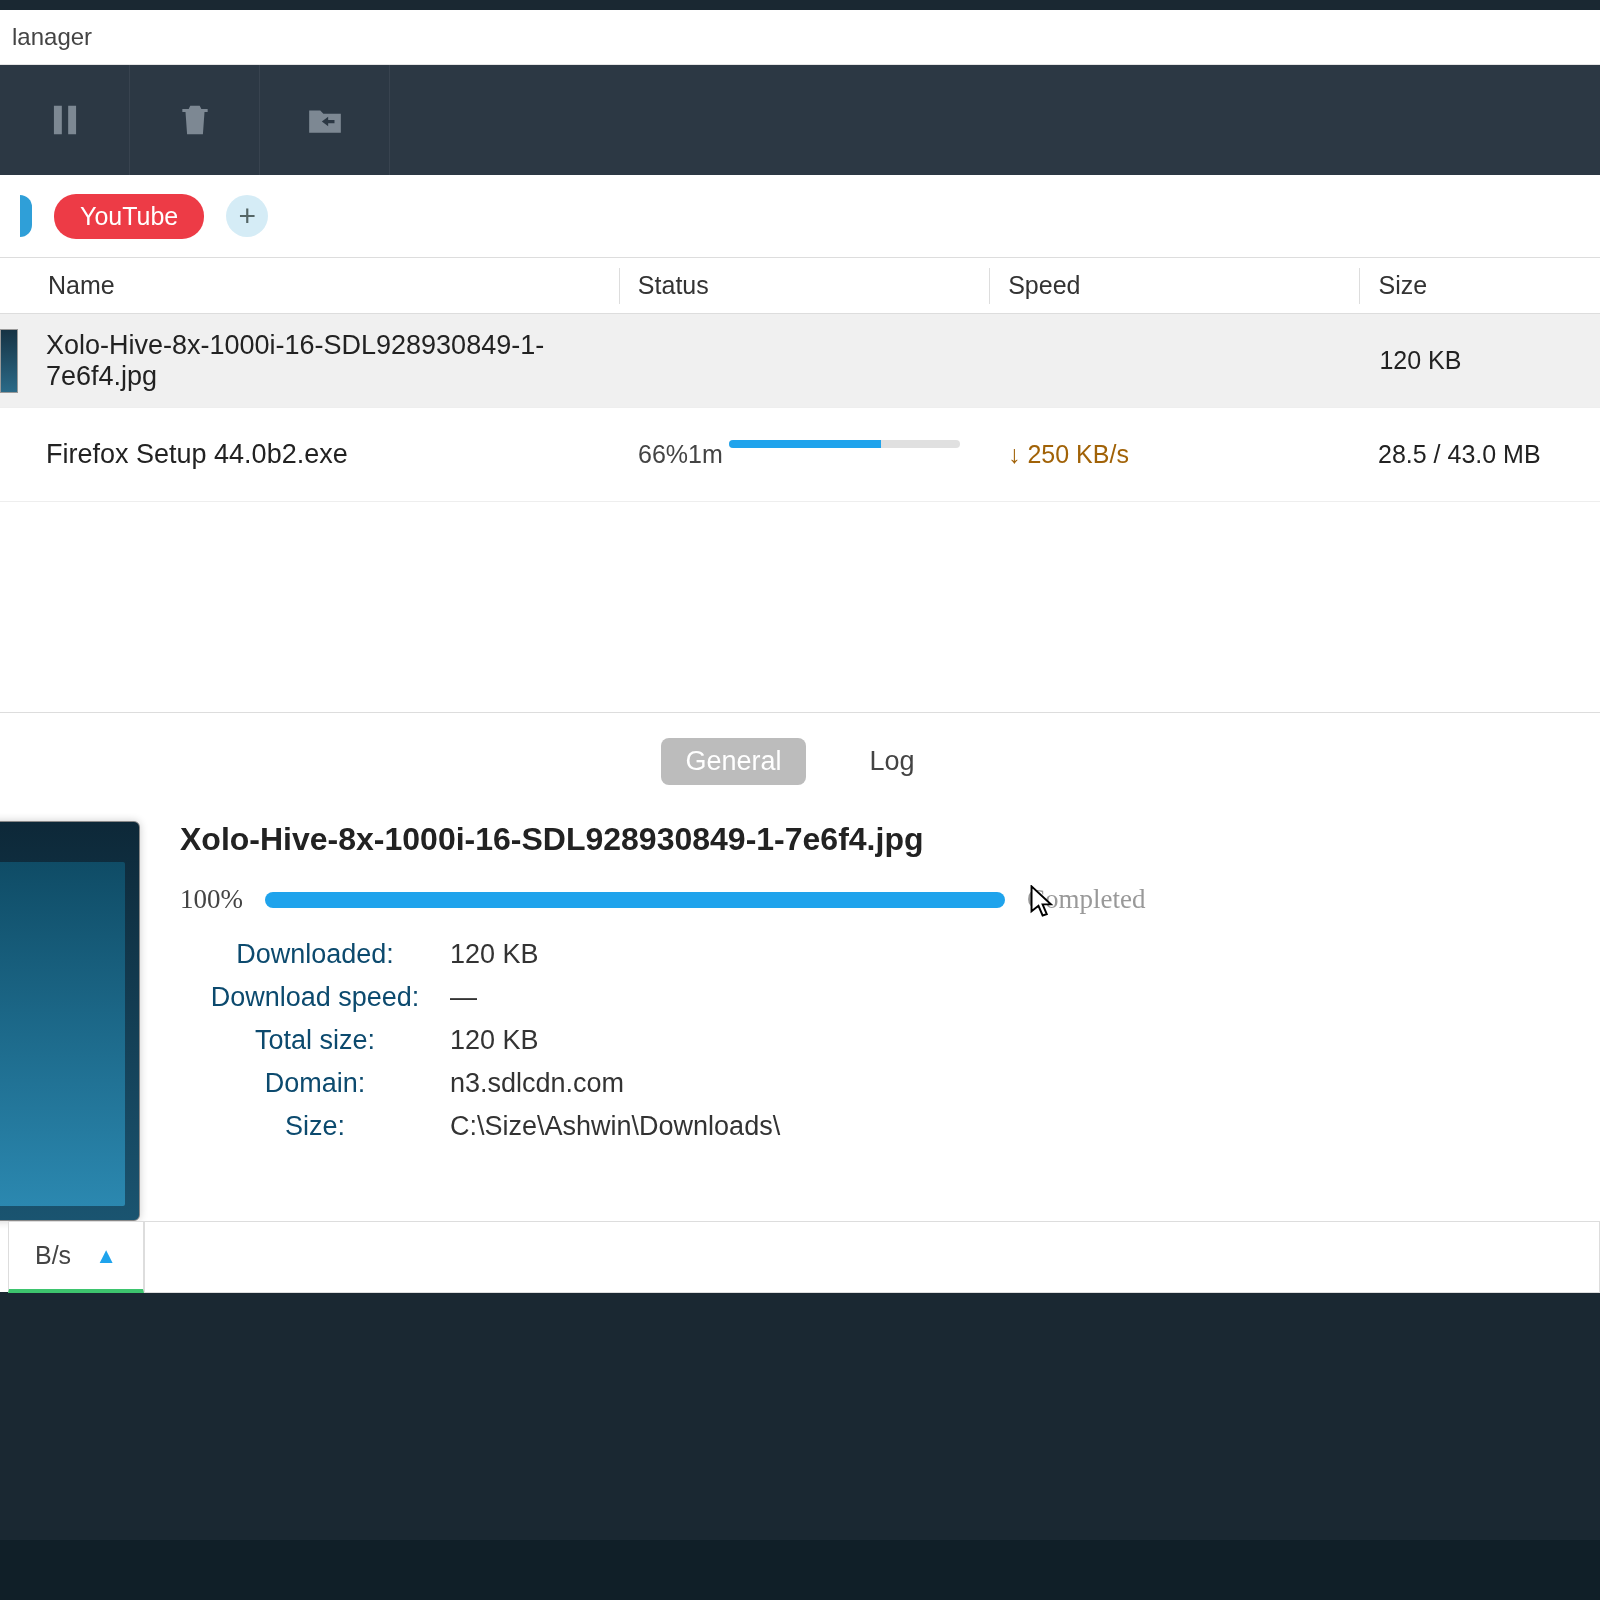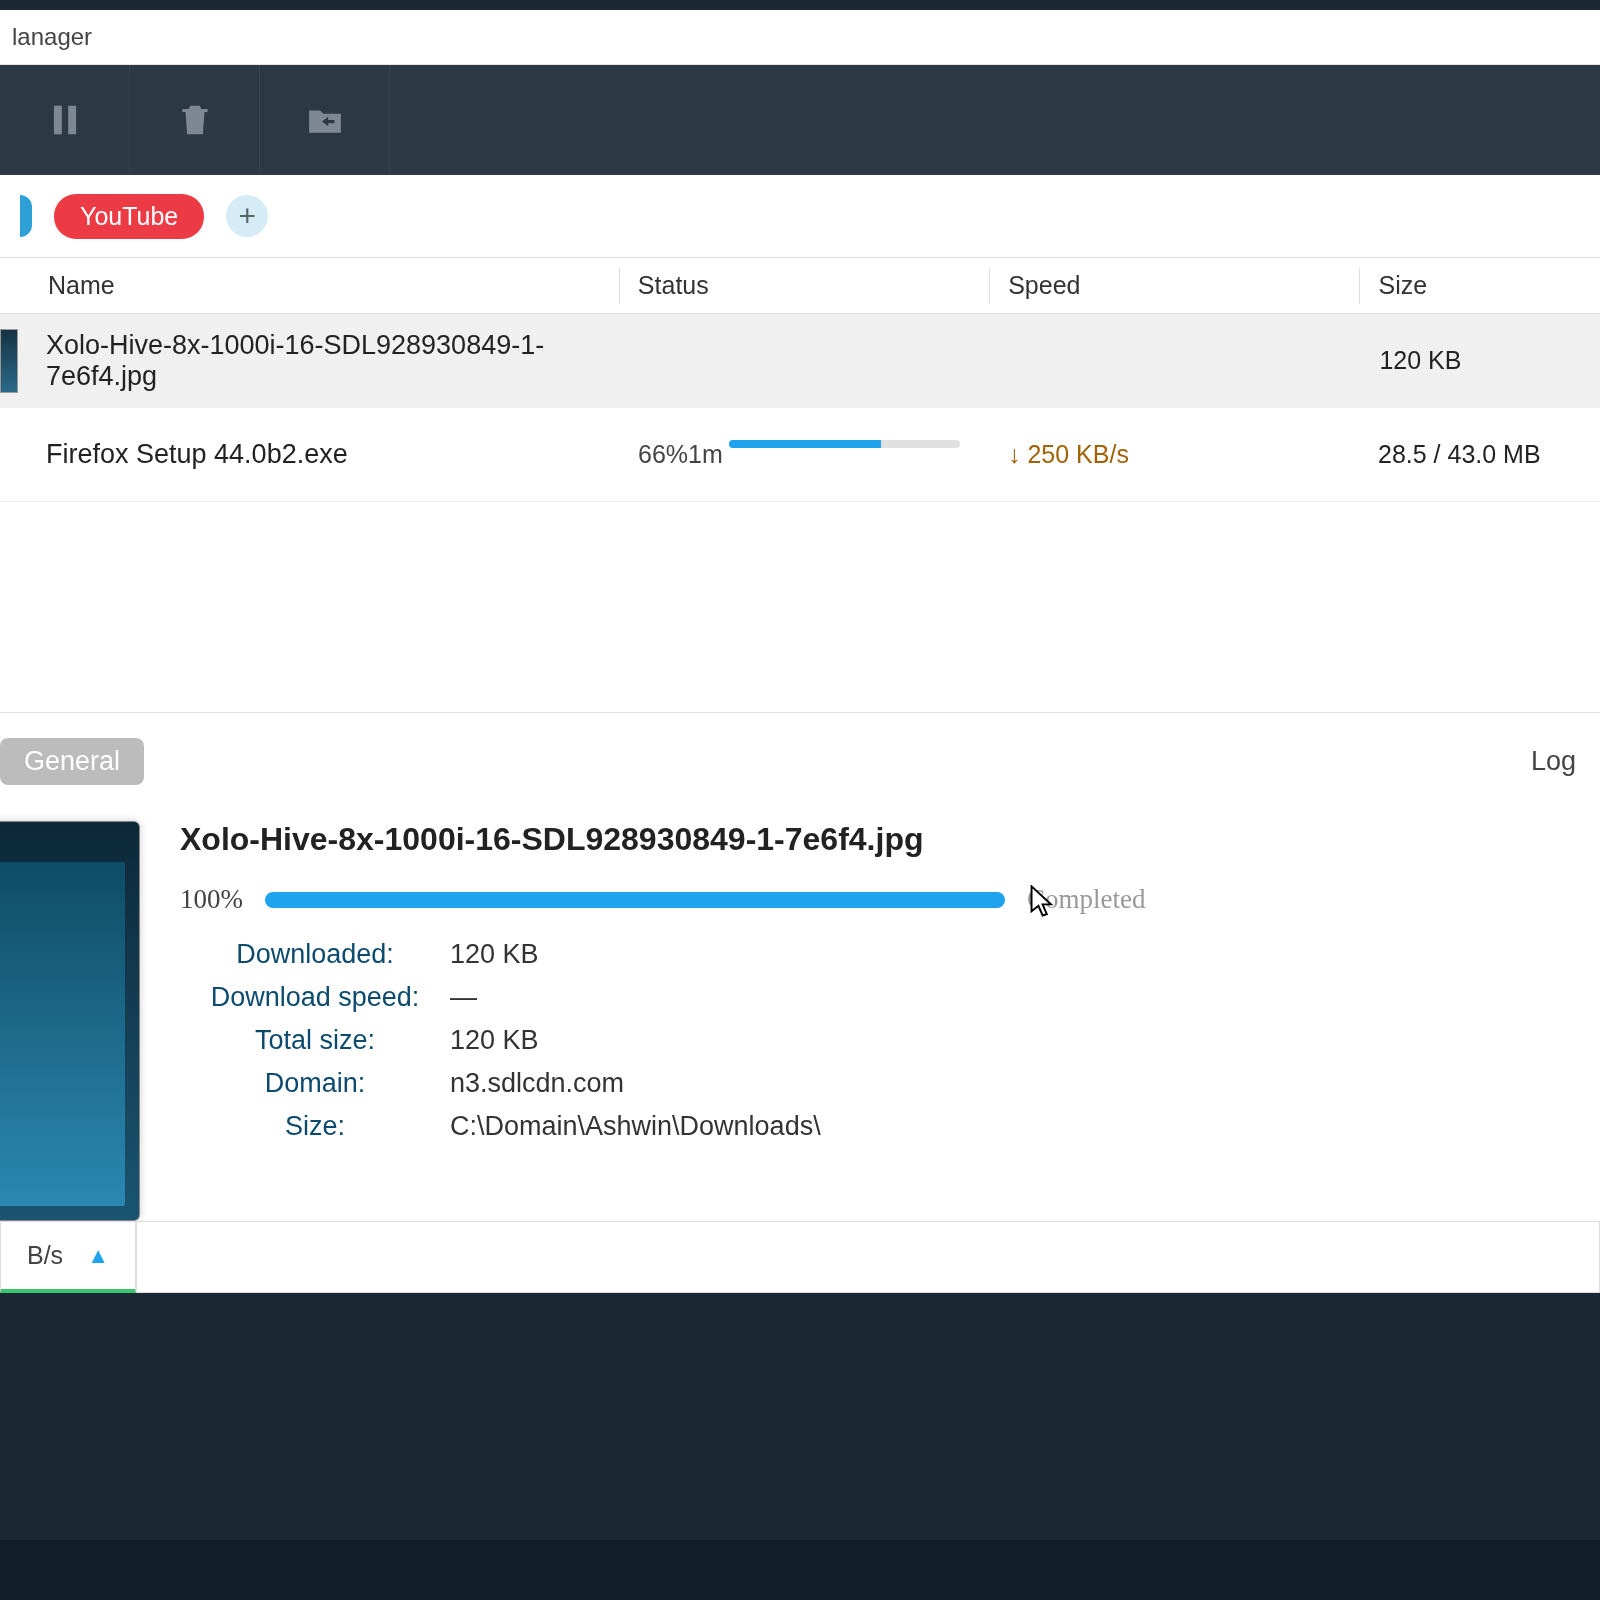--- a/index.html
+++ b/index.html
@@ -124,21 +124,21 @@
 .row-size { font-size: 25px; color: #222; }
 
 .details {
   border-top: 1px solid #ddd;
   background: #fff;
   padding-top: 18px;
   min-height: 580px;
 }
 .details-tabs {
   display: flex;
-  justify-content: space-between;
+  justify-content: center;
   gap: 40px;
   align-items: center;
   height: 60px;
 }
 .dtab {
   font-size: 27px;
   color: #444;
   padding: 8px 24px;
   border-radius: 8px;
   cursor: pointer;
@@ -194,21 +194,21 @@
 
 .cursor {
   position: absolute;
   top: 94px;
   left: 1030px;
   pointer-events: none;
 }
 
 .footer {
   position: absolute;
-  left: 0;
+  left: 8px;
   right: 0;
   bottom: -1px;
   height: 72px;
   display: flex;
 }
 .footer-speed {
   background: #fff;
   border: 1px solid #ddd;
   border-bottom: 4px solid #3dc46e;
   display: flex;
@@ -333,21 +333,21 @@
         <div class="info-row">
           <span class="info-label">Total size:</span>
           <span class="info-value">120 KB</span>
         </div>
         <div class="info-row">
           <span class="info-label">Domain:</span>
           <span class="info-value">n3.sdlcdn.com</span>
         </div>
         <div class="info-row">
           <span class="info-label">Size:</span>
-          <span class="info-value">C:\Domain\Ashwin\Downloads\</span>
+          <span class="info-value">C:\Size\Ashwin\Downloads\</span>
         </div>
       </div>
       <svg class="cursor" width="28" height="36" viewBox="0 0 20 26">
         <path d="M1 1 L1 19 L6 15 L9 22 L12 21 L9 14 L15 14 Z" fill="#fff" stroke="#000" stroke-width="1.4"></path>
       </svg>
     </div>
   </div>
 
   <div class="footer">
     <div class="footer-speed">

